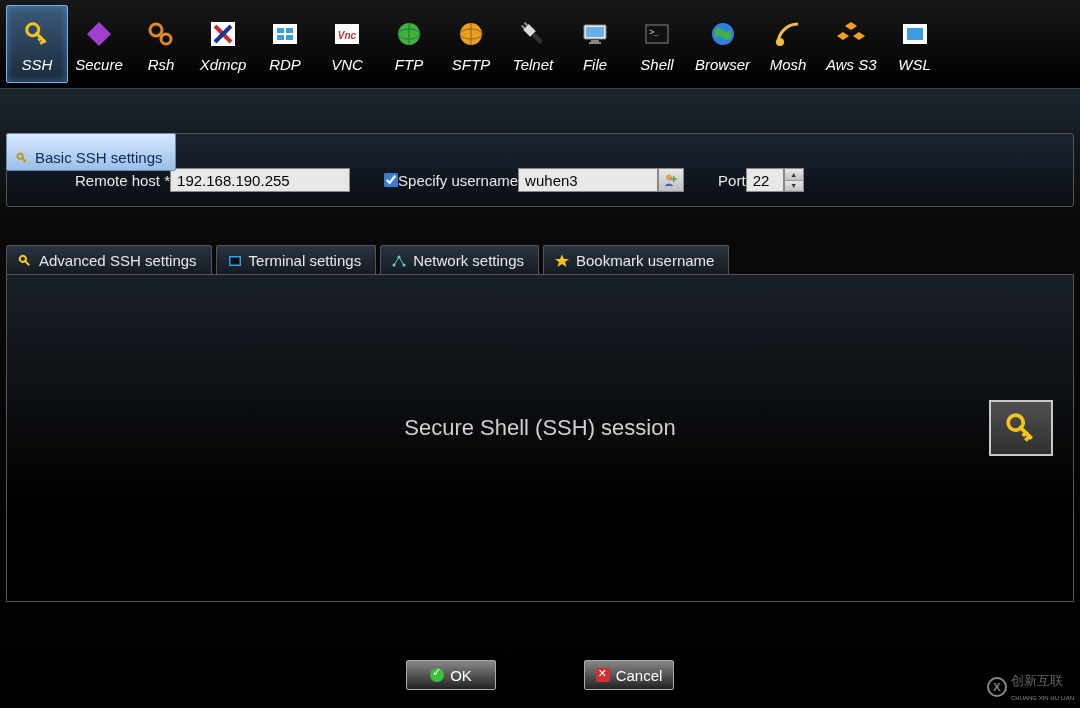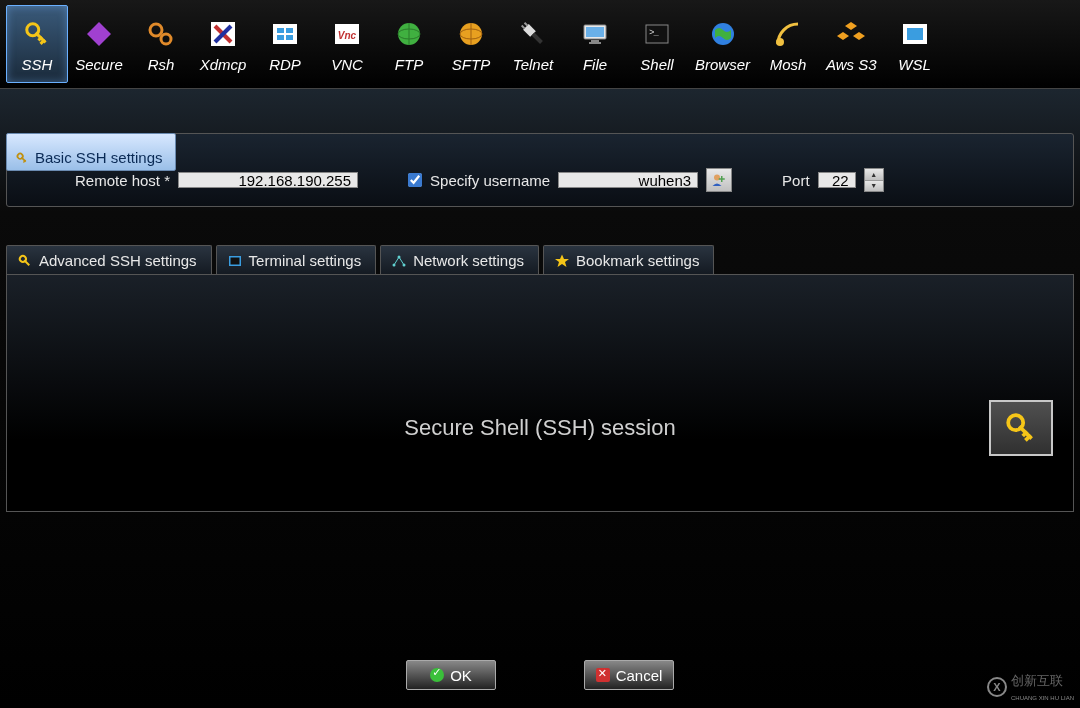--- a/index.html
+++ b/index.html
@@ -42,27 +42,27 @@
   .section-header {
     position: absolute; top: -1px; left: -1px;
     background: linear-gradient(to bottom,#d8e8ff,#9abfe8);
     color:#0a2a55; font-size:15px; padding:15px 12px 4px 8px;
     border:1px solid #6a8ab0; border-radius:2px;
     display:flex; align-items:center; gap:6px;
   }
   .key-ic-tiny svg { width:14px; height:14px; display:block; }
 
   .form-row {
-    display:flex; align-items:center; gap:8px; padding-left:60px;
+    display:flex; align-items:center; padding-left:60px;
     font-size:15px; color:#e8e8e8;
   }
   .form-row label { white-space:nowrap; }
   input[type=text].field {
     background:#e8e8e8; color:#000; border:1px solid #888;
-    padding:2px 6px; font-size:15px; height:16px;text-align:right;
+    padding:2px 6px; font-size:15px; height:24px;
   }
   .host-field { width:180px; }
   .user-field { width:140px; }
   .port-field { width:38px; }
   .checkbox {
     width:14px; height:14px; accent-color:#3a7ad0;
   }
   .icon-btn-small {
     width:26px; height:24px; background:linear-gradient(to bottom,#e8e8e8,#c0c0c0);
     border:1px solid #888; display:flex; align-items:center; justify-content:center;
@@ -84,21 +84,21 @@
   .tab-strip { display:flex; gap:4px; }
   .tab {
     display:flex; align-items:center; gap:6px;
     padding:6px 14px 5px 10px; font-size:15px; color:#e8e8e8;
     background:linear-gradient(to bottom,#2a3440,#141a22);
     border:1px solid #555; border-bottom:none; cursor:pointer;
     border-radius:2px 2px 0 0;
   }
   .tab .ti { width:16px; height:16px; display:flex; align-items:center; justify-content:center; }
   .tab-panel {
-    border:1px solid #555; height:238px;
+    border:1px solid #555; height:328px;
     background:linear-gradient(to bottom,#1a2028 0%,#000 70%);
     position:relative;
   }
   .session-desc {
     position:absolute; left:0; right:0; top:140px; text-align:center;
     font-size:22px; color:#d0d0d0;
   }
   .big-key-btn {
     position:absolute; right:20px; top:125px;
     width:64px; height:56px;
@@ -379,21 +379,21 @@
           </svg>
         </span>
       <span>Network settings</span>
     </div>
     <div class="tab">
       <span class="ti">
           <svg viewBox="0 0 32 32" width="16" height="16">
             <polygon points="16,3 20,12 30,12 22,18 25,28 16,22 7,28 10,18 2,12 12,12" fill="#f5c518"></polygon>
           </svg>
         </span>
-      <span>Bookmark settings</span>
+      <span>Bookmark username</span>
     </div>
   </div>
 
   <div class="tab-panel">
     <div class="session-desc">Secure Shell (SSH) session</div>
     <div class="big-key-btn">
       <svg viewBox="0 0 32 32" width="40" height="40">
           <g transform="rotate(45 16 16)">
             <circle cx="10" cy="16" r="6" fill="none" stroke="#f5c518" stroke-width="3"></circle>
             <rect x="14" y="14.5" width="14" height="3" fill="#f5c518"></rect>

